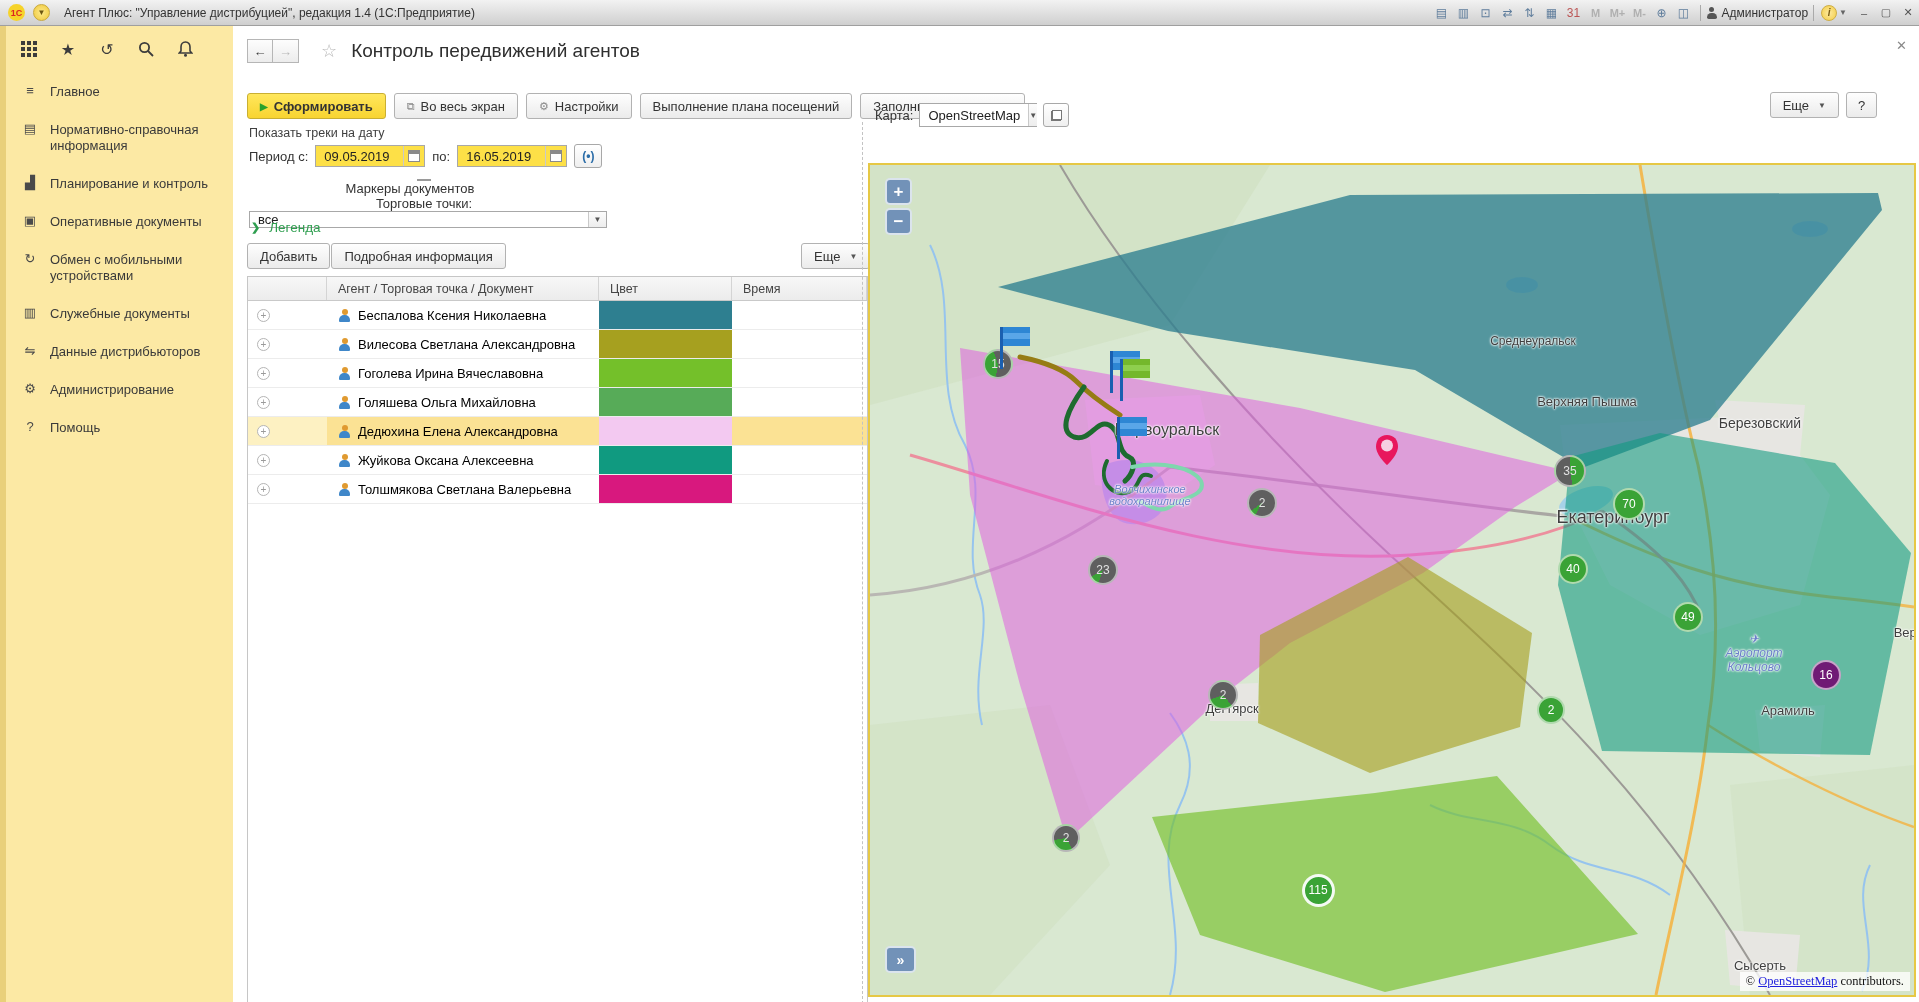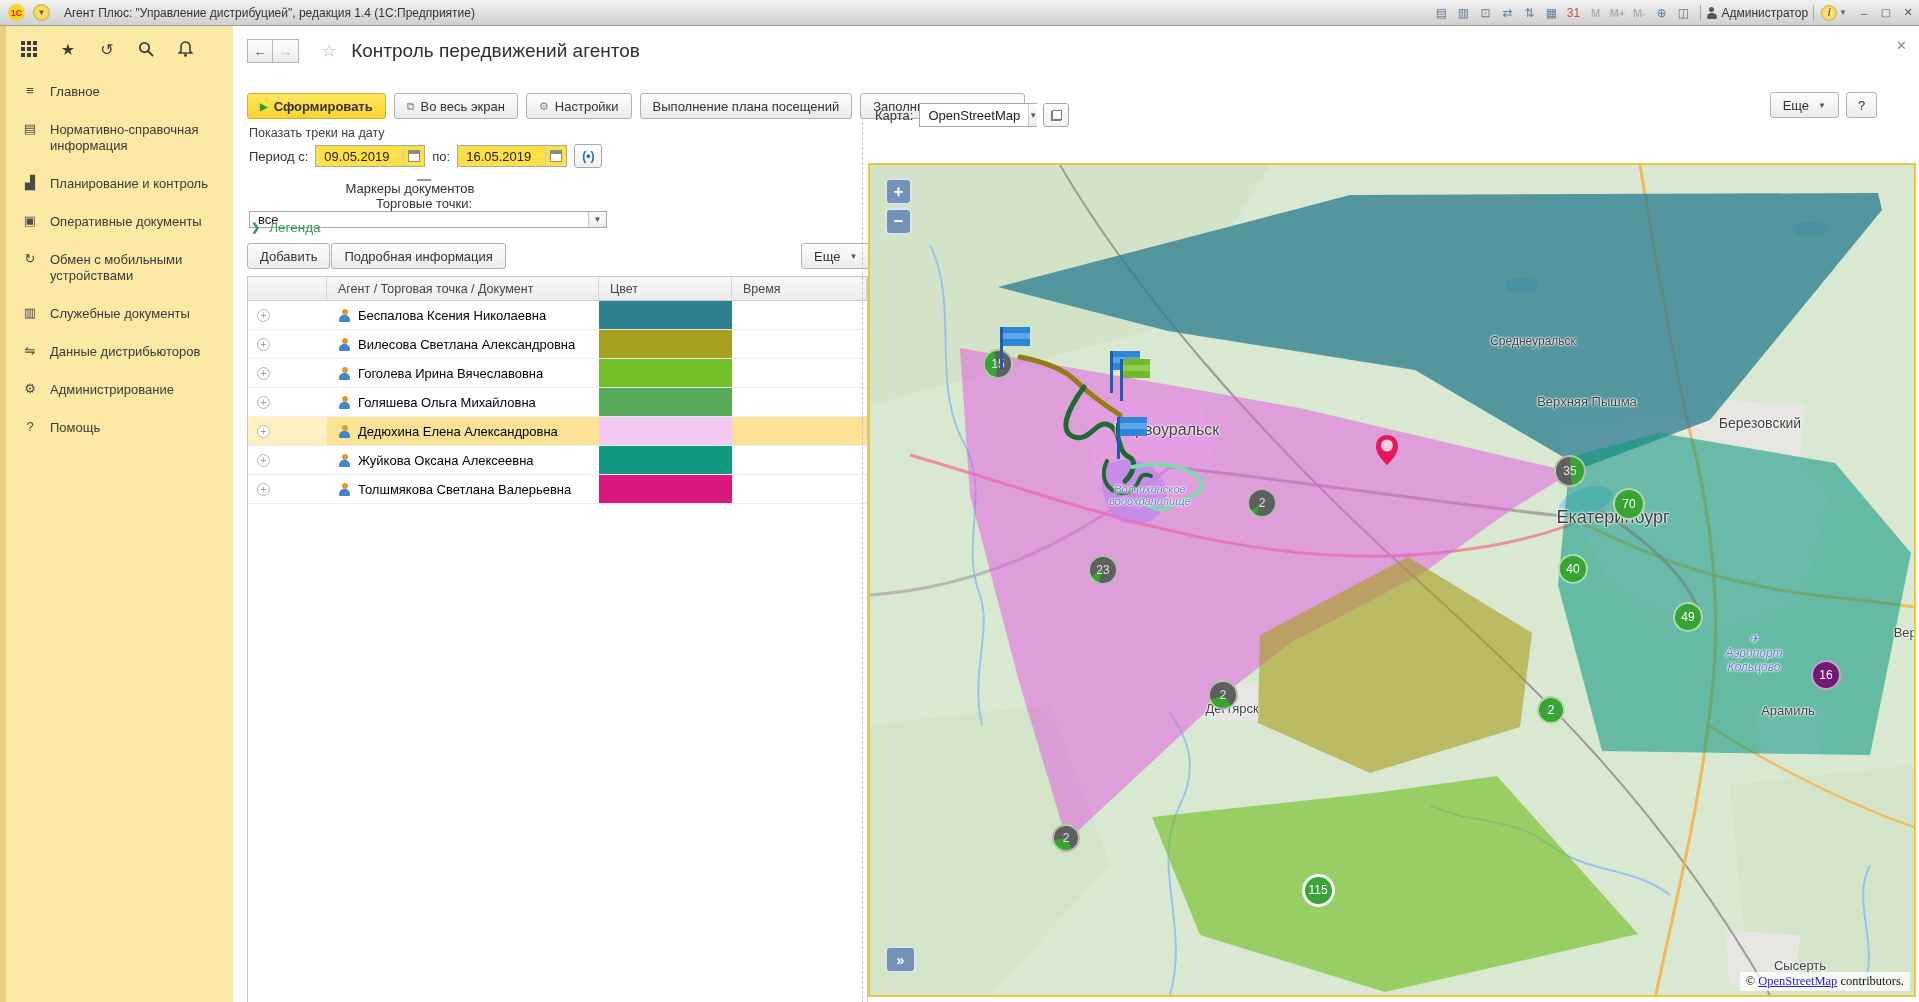--- a/index.html
+++ b/index.html
@@ -505,21 +505,21 @@
       <div id="marker-layer">
           <div class="maplabel" style="left: 663px; top: 176px; font-size: 12px;">Среднеуральск</div>
           <div class="maplabel" style="left: 717px; top: 236px; font-size: 13px;">Верхняя Пышма</div>
           <div class="maplabel" style="left: 890px; top: 258px; font-size: 14px;">Березовский</div>
           <div class="maplabel" style="left: 743px; top: 352px; font-size: 18px;">Екатеринбург</div>
           <div class="maplabel" style="left: 297px; top: 265px; font-size: 16px;">Первоуральск</div>
           <div class="maplabel water" style="left: 280px; top: 330px; font-size: 11px;">Волчихинское<br>водохранилище</div>
           <div class="maplabel water" style="left: 884px; top: 488px; font-size: 12px;">✈<br>Аэропорт<br>Кольцово</div>
           <div class="maplabel" style="left: 918px; top: 545px; font-size: 13px;">Арамиль</div>
           <div class="maplabel" style="left: 362px; top: 543px; font-size: 13px;">Дегтярск</div>
-          <div class="maplabel" style="left: 890px; top: 800px; font-size: 13px; margin-left: 40px;">Сысерть</div>
+          <div class="maplabel" style="left: 890px; top: 800px; font-size: 13px;">Сысерть</div>
           <div class="maplabel" style="left: 1042px; top: 467px; font-size: 13px;">Верхн</div>
           <svg width="34" height="46" class="flag-svg" style="left: 128px; top: 160px;">
             <rect x="2" y="2" width="3" height="42" fill="#1a5fb0"></rect>
             <rect x="5" y="2" width="27" height="19" fill="#2e86d4"></rect>
             <rect x="5" y="8" width="27" height="6" fill="#5aa6e8"></rect>
           </svg>
           <svg width="34" height="46" class="flag-svg" style="left: 238px; top: 184px;">
             <rect x="2" y="2" width="3" height="42" fill="#1a5fb0"></rect>
             <rect x="5" y="2" width="27" height="19" fill="#2e86d4"></rect>
             <rect x="5" y="8" width="27" height="6" fill="#5aa6e8"></rect>

